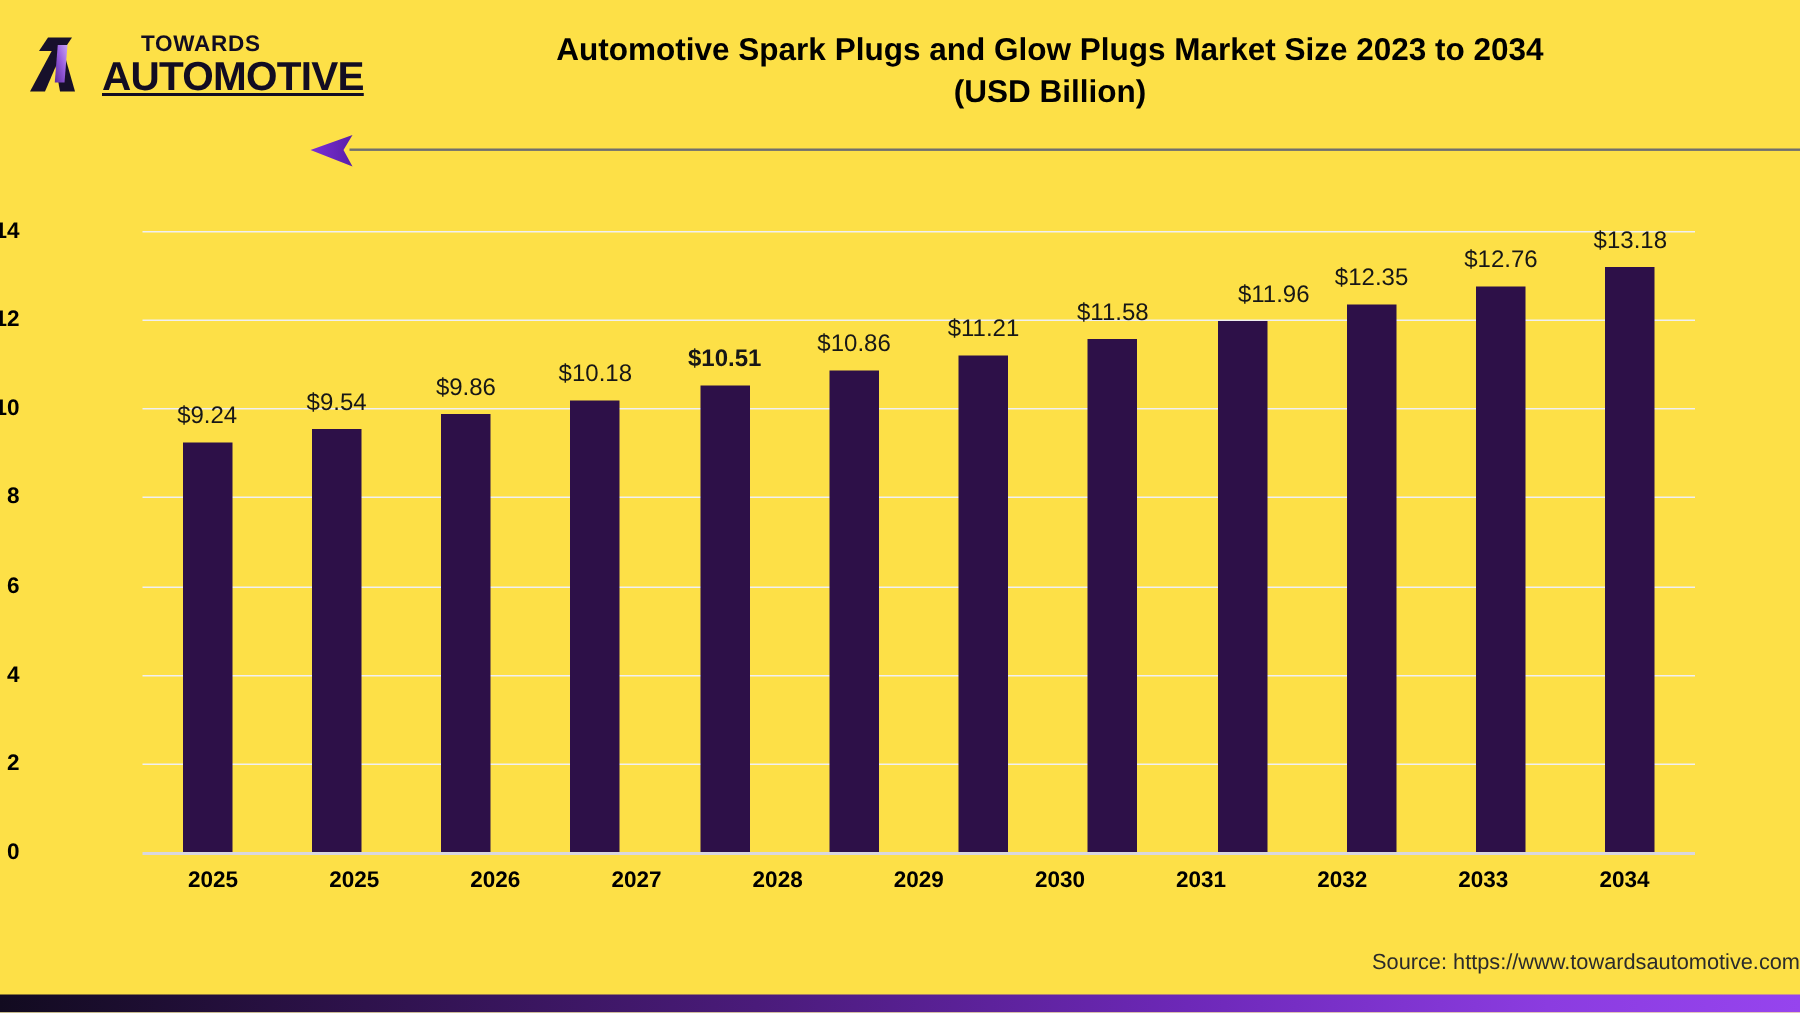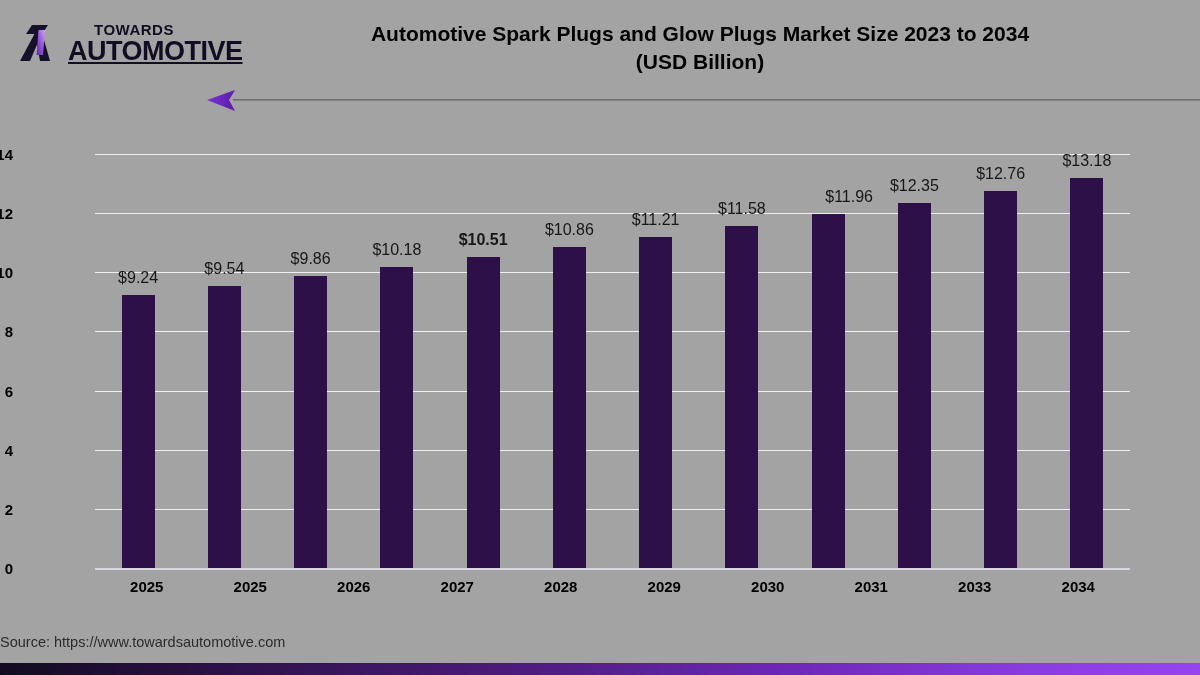--- a/index.html
+++ b/index.html
@@ -5,21 +5,21 @@
   * { box-sizing: border-box; margin: 0; padding: 0; }
   html, body {
     width: 1200px; height: 675px;
     background: #ffffff;
     font-family: "Liberation Sans", sans-serif;
     overflow: hidden;
   }
   .page {
     position: relative;
     width: 1200px; height: 675px;
-    background: #a3a3a3;
+    background: #fde047;
   }
 
   
   .logo {
     position: absolute;
     left: 18px; top: 18px;
     width: 200px; height: 50px;
     display: flex; align-items: center; gap: 6px;
   }
   .logo-mark {
@@ -126,21 +126,21 @@
     display: flex;
     pointer-events: none;
   }
   .xaxis-slot { flex: 1 1 0; position: relative; }
 
   
   .source {
     position: absolute;
     left: 0; top: 634px;
     width: 1200px;
-    text-align: left;
+    text-align: right;
     font-size: 14.5px;
     color: #2b2b2b;
   }
 
   
   .bottom-bar {
     position: absolute;
     left: 0; bottom: 0;
     width: 1200px; height: 12px;
     background: linear-gradient(90deg,
@@ -283,20 +283,23 @@
         <div class="xaxis-slot">
           <div class="xtick">2029</div>
         </div>
         <div class="xaxis-slot">
           <div class="xtick">2030</div>
         </div>
         <div class="xaxis-slot">
           <div class="xtick">2031</div>
         </div>
         <div class="xaxis-slot">
+          <div class="xtick">2032</div>
+        </div>
+        <div class="xaxis-slot">
           <div class="xtick">2033</div>
         </div>
         <div class="xaxis-slot">
           <div class="xtick">2034</div>
         </div>
       </div>
   </div>
 
   <div class="source">Source: https://www.towardsautomotive.com</div>
 

